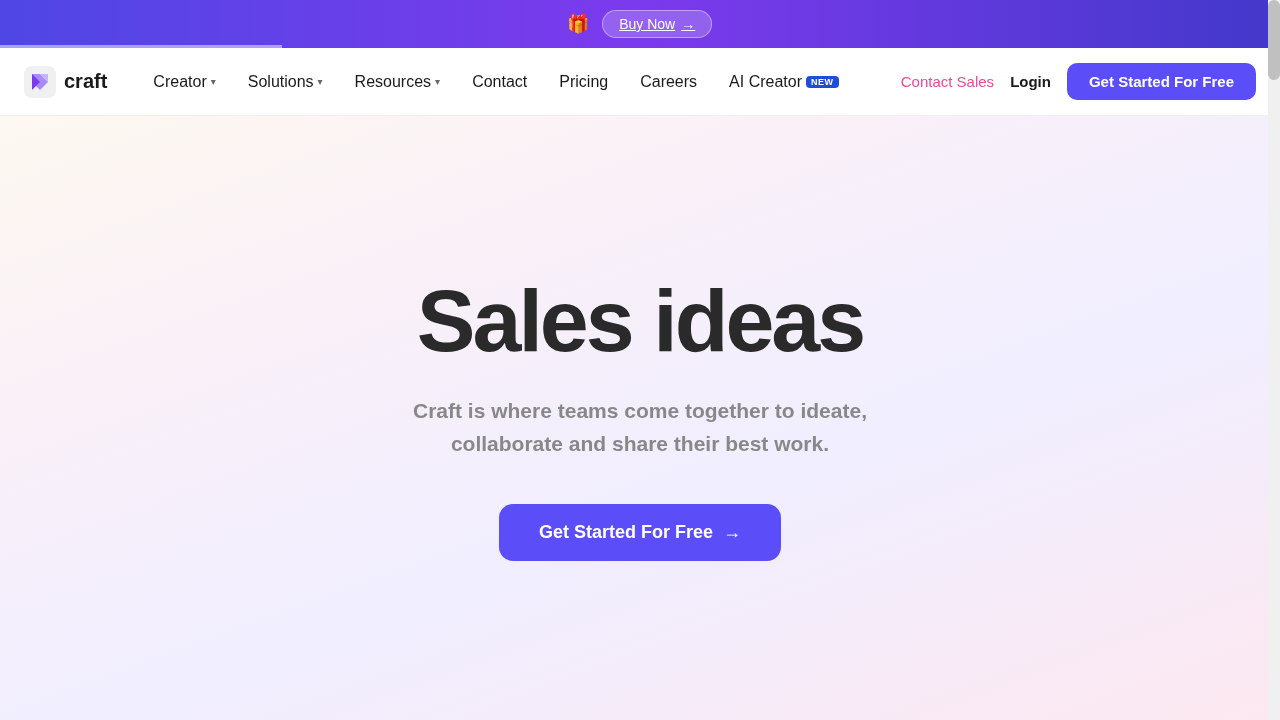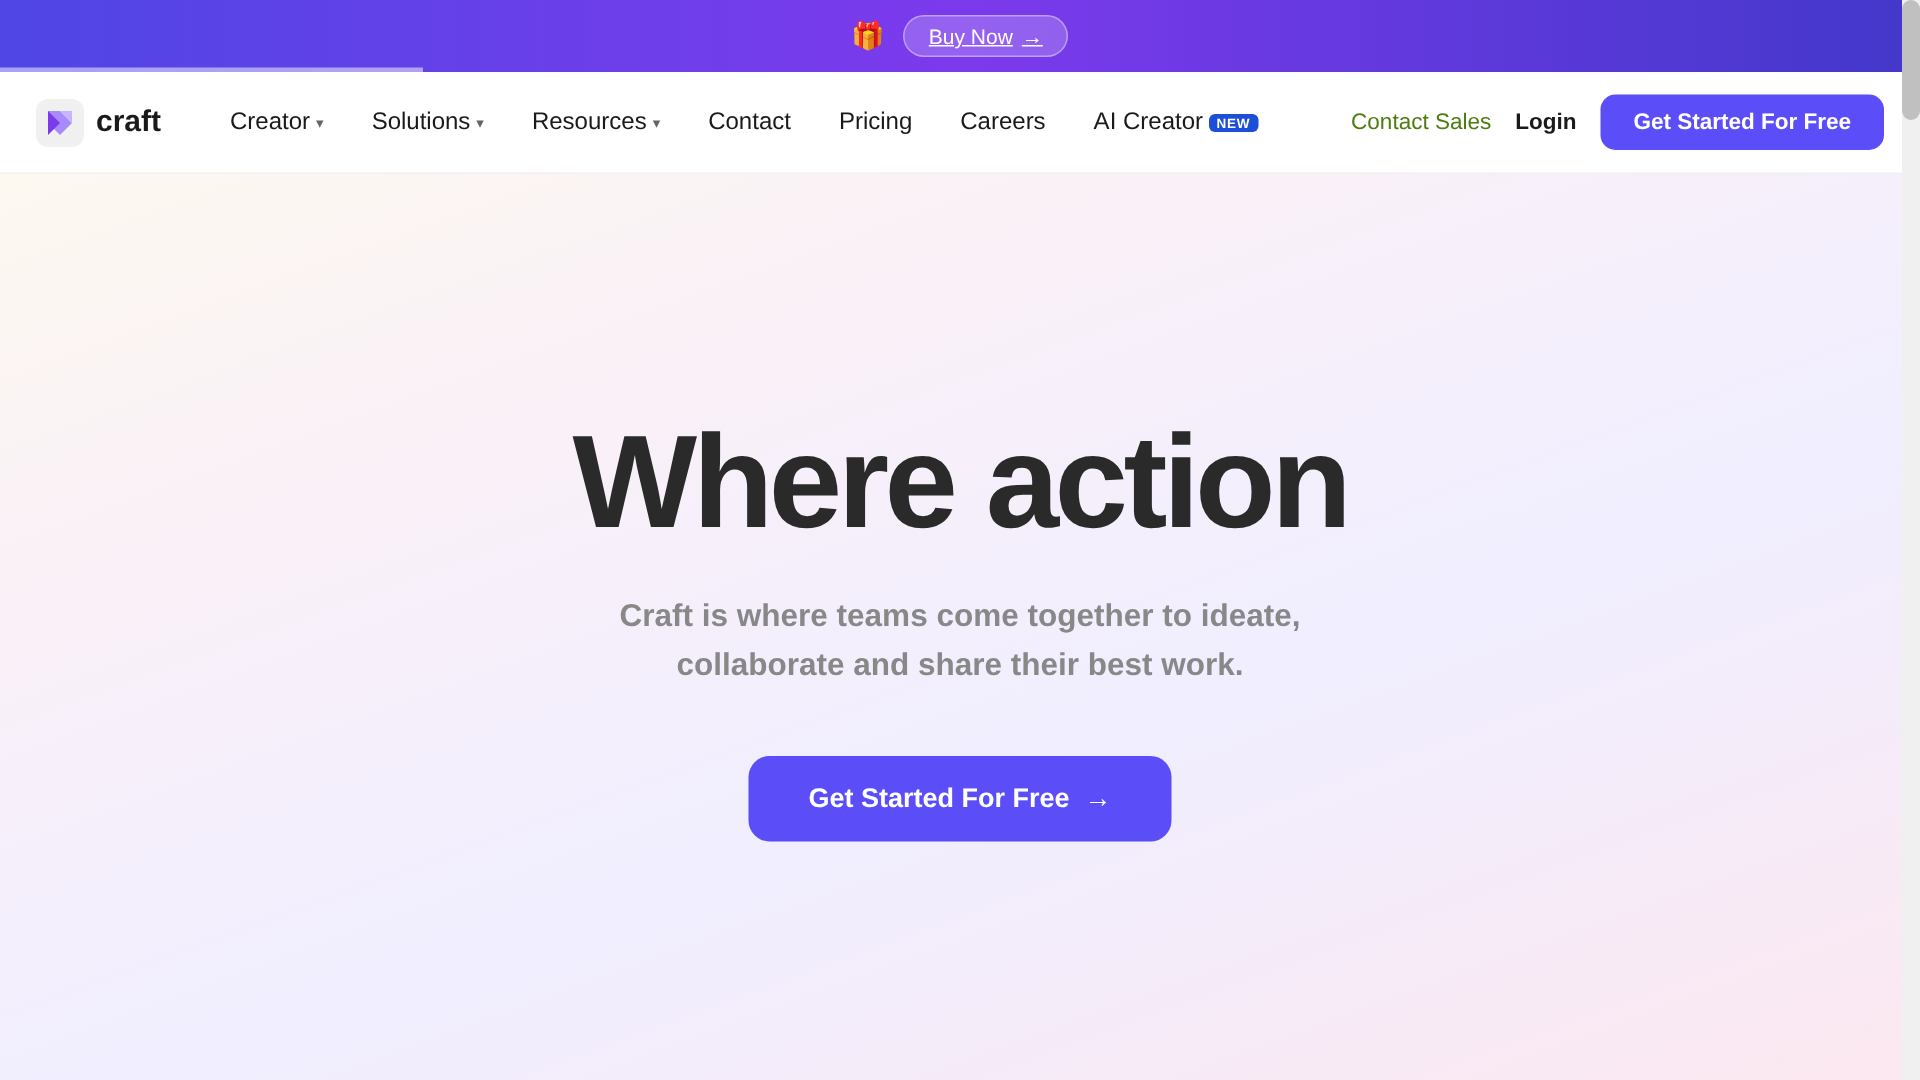--- a/index.html
+++ b/index.html
@@ -110,21 +110,21 @@
       padding: 1px 5px;
       border-radius: 4px;
       letter-spacing: 0.5px;
     }
     .nav-right {
       display: flex;
       align-items: center;
       gap: 16px;
     }
     .nav-contact {
-      color: #4d7c0f;
+      color: #ec4899;
       font-size: 15px;
       font-weight: 500;
       cursor: pointer;
     }
     .nav-login {
       color: #1a1a1a;
       font-size: 15px;
       font-weight: 700;
       cursor: pointer;
     }
@@ -258,21 +258,21 @@
 
     <div class="nav-right">
       <span class="nav-contact">Contact Sales</span>
       <span class="nav-login">Login</span>
       <button class="nav-cta">Get Started For Free</button>
     </div>
   </nav>
 
   <section class="hero">
     <h1 class="hero-title">
-      <span>Where action</span><br>
+      <span>Sales ideas</span><br>
     </h1>
     <p class="hero-subtitle">Craft is where teams come together to ideate,<br>collaborate and share their best work.</p>
     <button class="hero-cta">
       <span>Get Started For Free</span>
       <span>→</span>
     </button>
   </section>
 
   <div class="scrollbar">
     <div class="scrollbar-thumb"></div>

